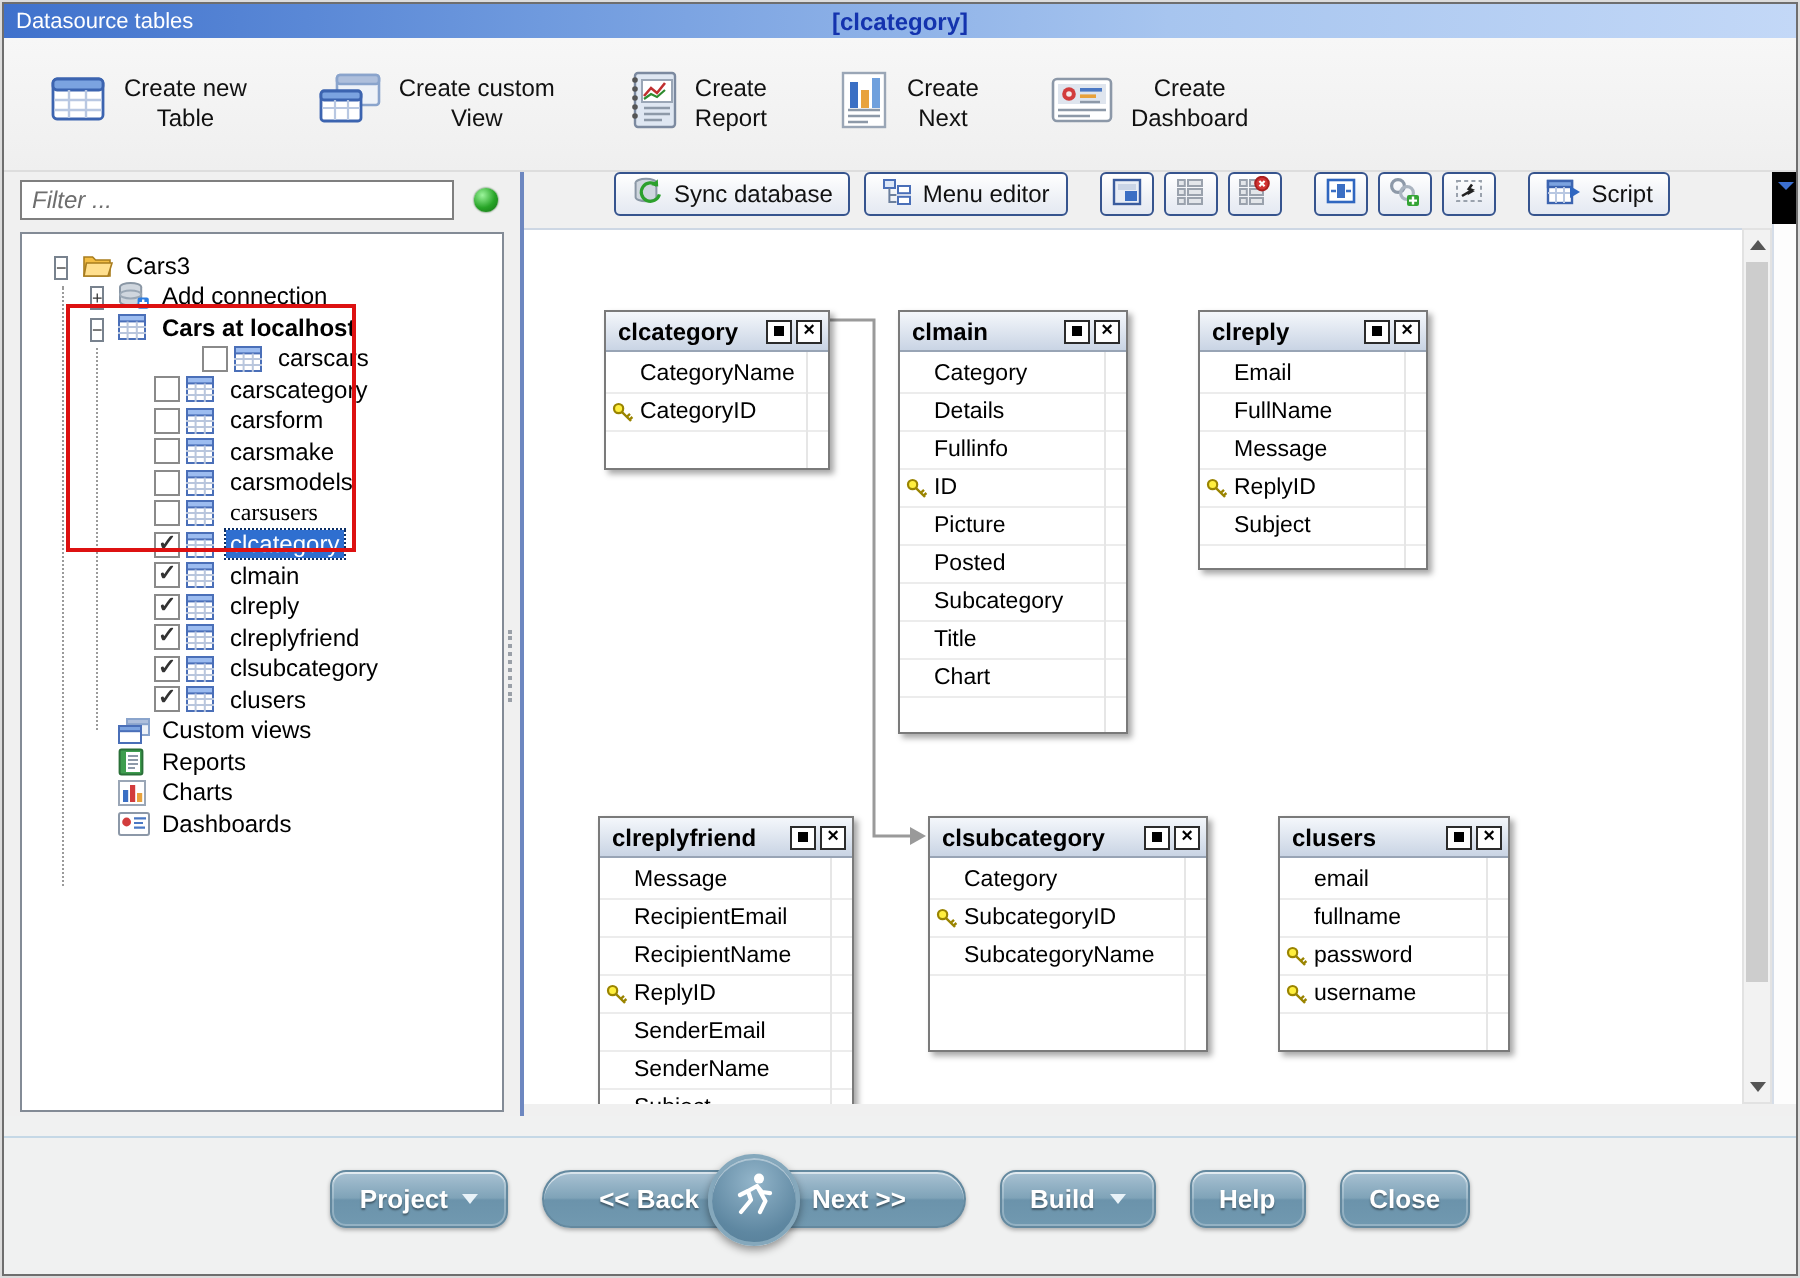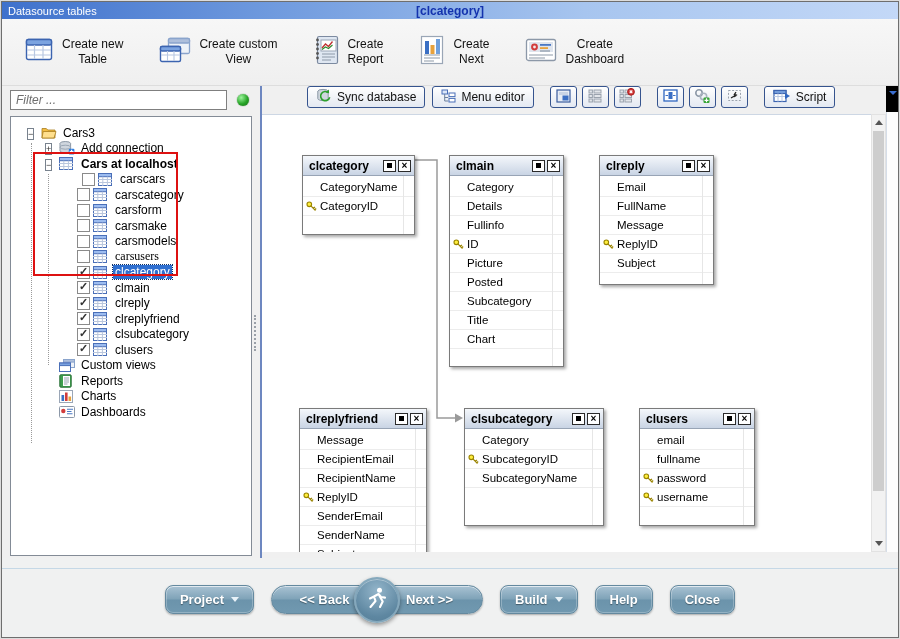--- a/index.html
+++ b/index.html
@@ -273,21 +273,21 @@
             <span class="exp-slot"><span class="expander">−</span></span>
             <span class="ticon">
               <svg width="14" height="13" viewBox="0 0 14 13">
                 <rect x=".5" y=".5" width="13" height="12" fill="#fff" stroke="#4a6fb8"></rect>
                 <rect x=".5" y=".5" width="13" height="3.2" fill="#9cbcf0" stroke="#4a6fb8"></rect>
                 <path d="M0 6.5h14M0 9.5h14M4.8 3.7V13M9.4 3.7V13" stroke="#b9c6dd"></path>
               </svg>
             </span>
             <span class="tlabel b">Cars at localhost</span>
           </div>
-          <div class="trow" style="padding-left: 57px; text-align: right;">
+          <div class="trow" style="padding-left: 76px; text-align: right;">
             <span class="exp-slot"></span>
             <span class="cb"></span>
             <span class="ticon">
               <svg width="14" height="13" viewBox="0 0 14 13">
                 <rect x=".5" y=".5" width="13" height="12" fill="#fff" stroke="#4a6fb8"></rect>
                 <rect x=".5" y=".5" width="13" height="3.2" fill="#9cbcf0" stroke="#4a6fb8"></rect>
                 <path d="M0 6.5h14M0 9.5h14M4.8 3.7V13M9.4 3.7V13" stroke="#b9c6dd"></path>
               </svg>
             </span>
             <span class="tlabel">carscars</span>

